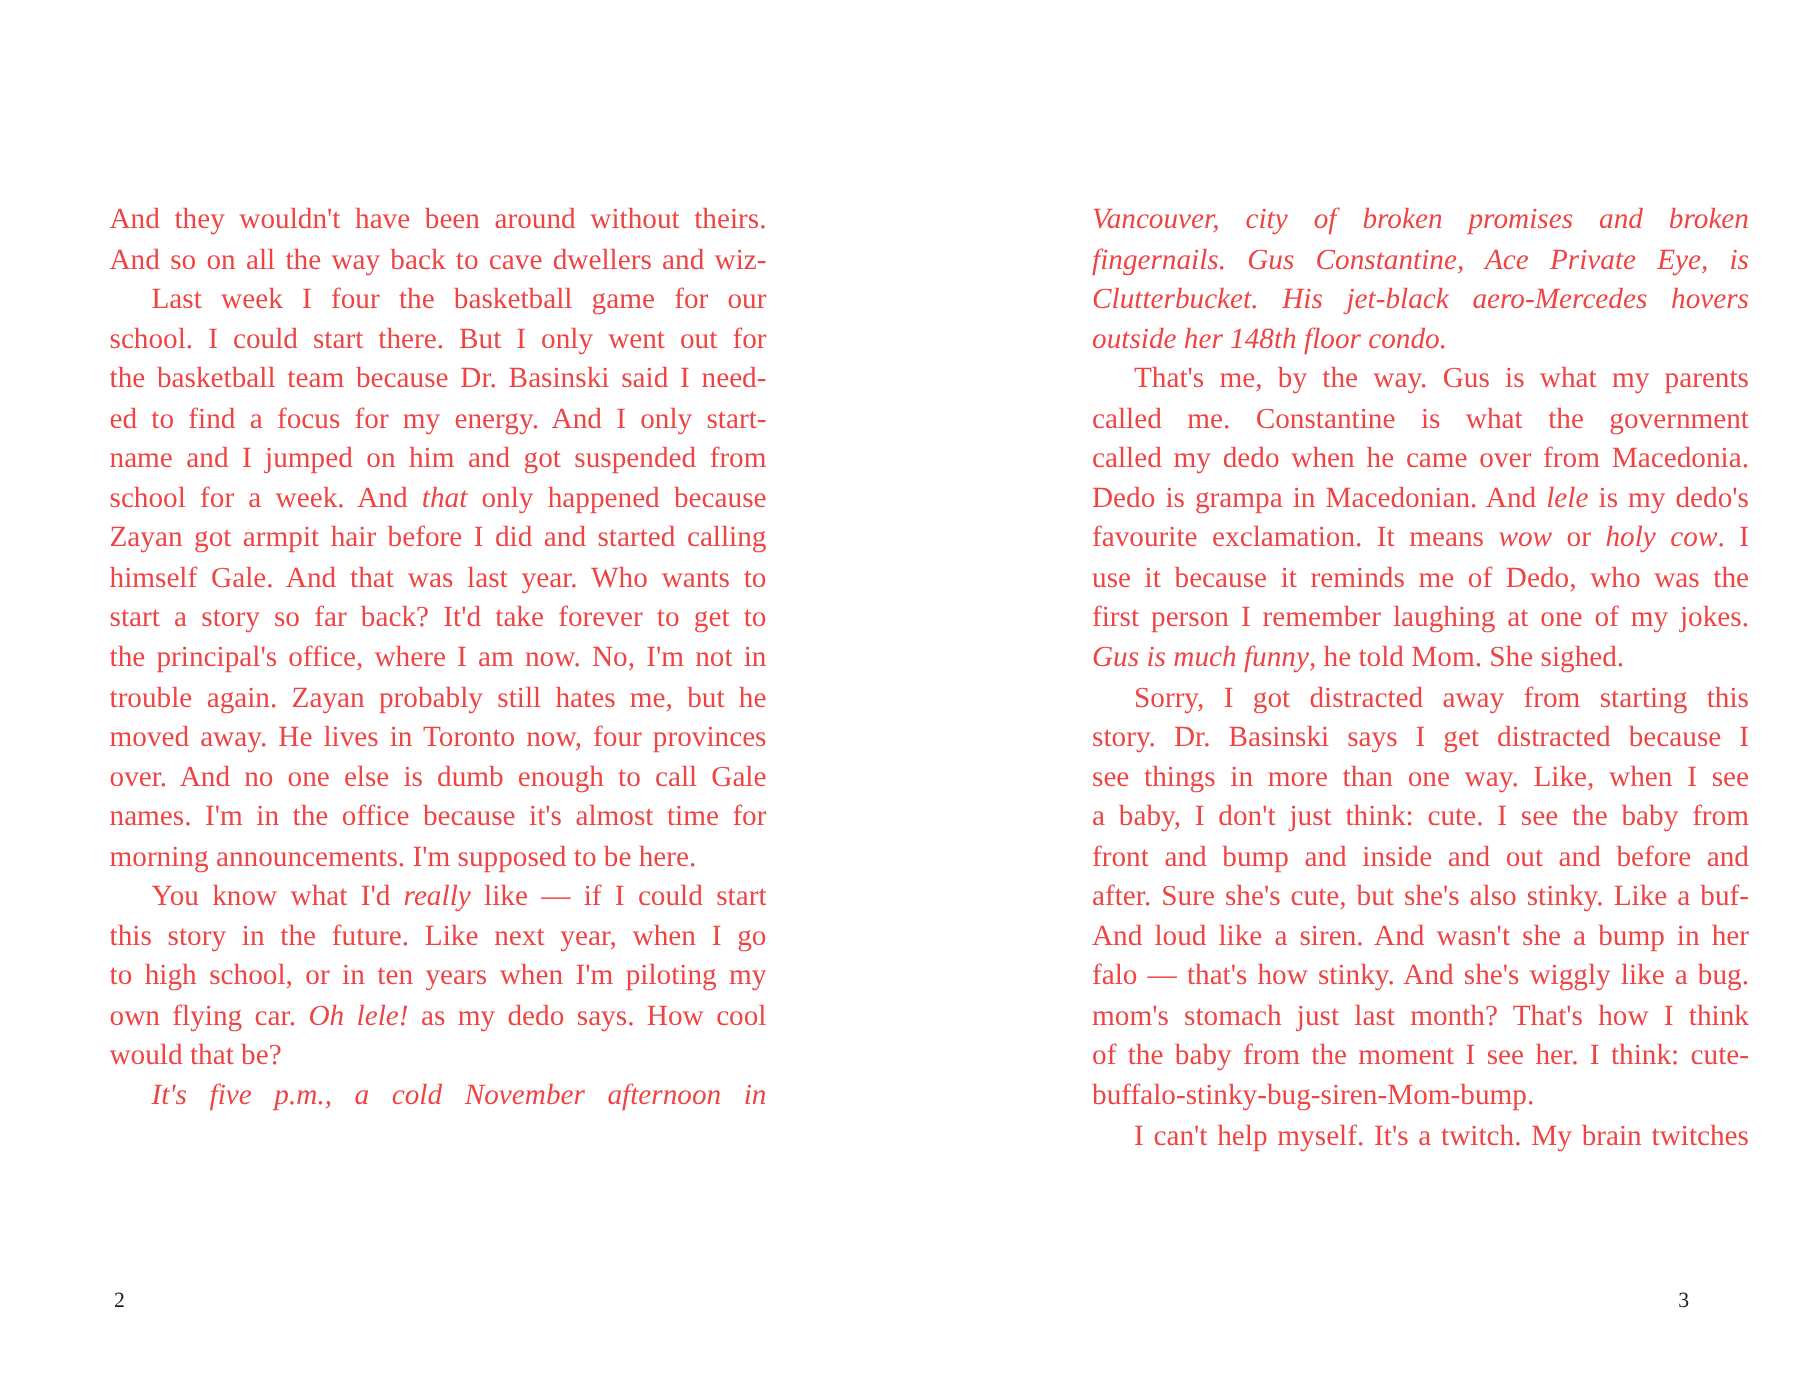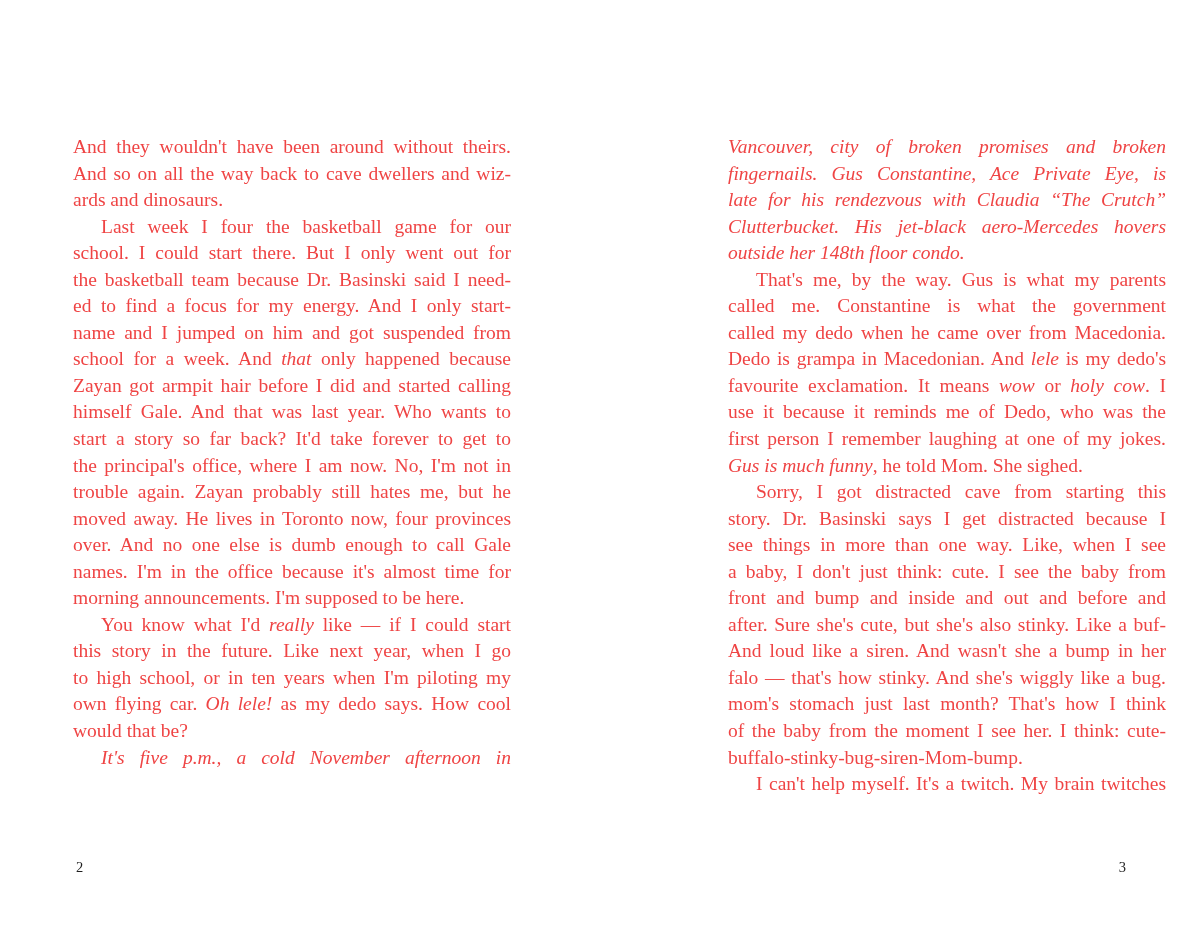--- a/index.html
+++ b/index.html
@@ -65,21 +65,20 @@
 </style>
 </head>
 <body>
 
 <div class="spread">
 
   <div class="page left">
     <div class="text-column left-col">
         <div class="line"><span>And they wouldn't have been around without theirs.</span></div>
         <div class="line"><span>And so on all the way back to cave dwellers and wiz-</span></div>
-        <div class="line last"><span>ards and dinosaurs.</span></div>
         <div class="line indent"><span>Last week I four the basketball game for our</span></div>
         <div class="line"><span>school. I could start there. But I only went out for</span></div>
         <div class="line"><span>the basketball team because Dr. Basinski said I need-</span></div>
         <div class="line"><span>ed to find a focus for my energy. And I only start-</span></div>
         <div class="line"><span>name and I jumped on him and got suspended from</span></div>
         <div class="line"><span>school for a week. And </span><span class="it">that</span><span> only happened because</span></div>
         <div class="line"><span>Zayan got armpit hair before I did and started calling</span></div>
         <div class="line"><span>himself Gale. And that was last year. Who wants to</span></div>
         <div class="line"><span>start a story so far back? It'd take forever to get to</span></div>
         <div class="line"><span>the principal's office, where I am now. No, I'm not in</span></div>
@@ -95,32 +94,31 @@
         <div class="line last"><span>would that be?</span></div>
         <div class="line indent"><span class="it">It's five p.m., a cold November afternoon in</span></div>
       </div>
     <div class="page-num pn-left">2</div>
   </div>
 
   <div class="page right">
     <div class="text-column right-col">
         <div class="line"><span class="it">Vancouver, city of broken promises and broken</span></div>
         <div class="line"><span class="it">fingernails. Gus Constantine, Ace Private Eye, is</span></div>
-        <div class="line"><span class="it">late for his rendezvous with Claudia “The Crutch”</span></div>
         <div class="line"><span class="it">Clutterbucket. His jet-black aero-Mercedes hovers</span></div>
         <div class="line last"><span class="it">outside her 148th floor condo.</span></div>
         <div class="line indent"><span>That's me, by the way. Gus is what my parents</span></div>
         <div class="line"><span>called me. Constantine is what the government</span></div>
         <div class="line"><span>called my dedo when he came over from Macedonia.</span></div>
         <div class="line"><span>Dedo is grampa in Macedonian. And </span><span class="it">lele</span><span> is my dedo's</span></div>
         <div class="line"><span>favourite exclamation. It means </span><span class="it">wow</span><span> or </span><span class="it">holy cow</span><span>. I</span></div>
         <div class="line"><span>use it because it reminds me of Dedo, who was the</span></div>
         <div class="line"><span>first person I remember laughing at one of my jokes.</span></div>
         <div class="line last"><span class="it">Gus is much funny</span><span>, he told Mom. She sighed.</span></div>
-        <div class="line indent"><span>Sorry, I got distracted cave from starting this</span></div>
+        <div class="line indent"><span>Sorry, I got distracted away from starting this</span></div>
         <div class="line"><span>story. Dr. Basinski says I get distracted because I</span></div>
         <div class="line"><span>see things in more than one way. Like, when I see</span></div>
         <div class="line"><span>a baby, I don't just think: cute. I see the baby from</span></div>
         <div class="line"><span>front and bump and inside and out and before and</span></div>
         <div class="line"><span>after. Sure she's cute, but she's also stinky. Like a buf-</span></div>
         <div class="line"><span>And loud like a siren. And wasn't she a bump in her</span></div>
         <div class="line"><span>falo — that's how stinky. And she's wiggly like a bug.</span></div>
         <div class="line"><span>mom's stomach just last month? That's how I think</span></div>
         <div class="line"><span>of the baby from the moment I see her. I think: cute-</span></div>
         <div class="line last"><span>buffalo-stinky-bug-siren-Mom-bump.</span></div>

